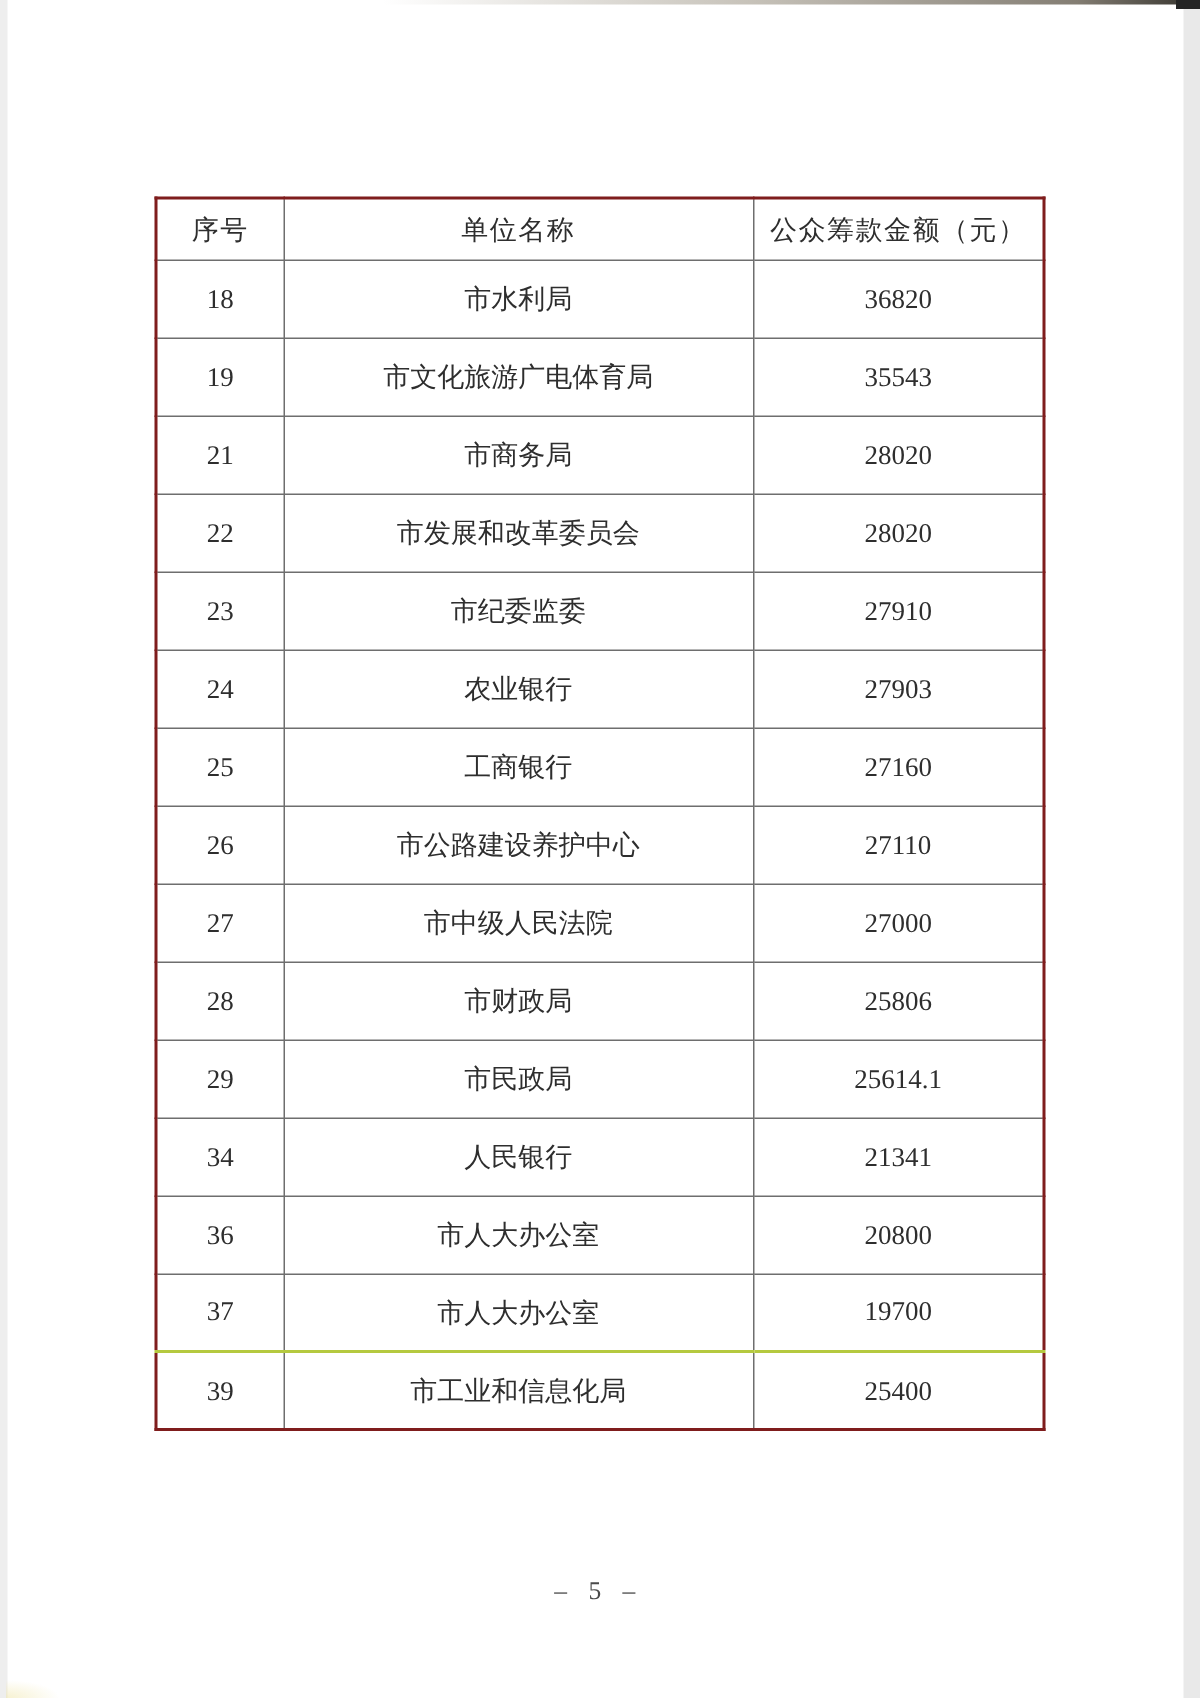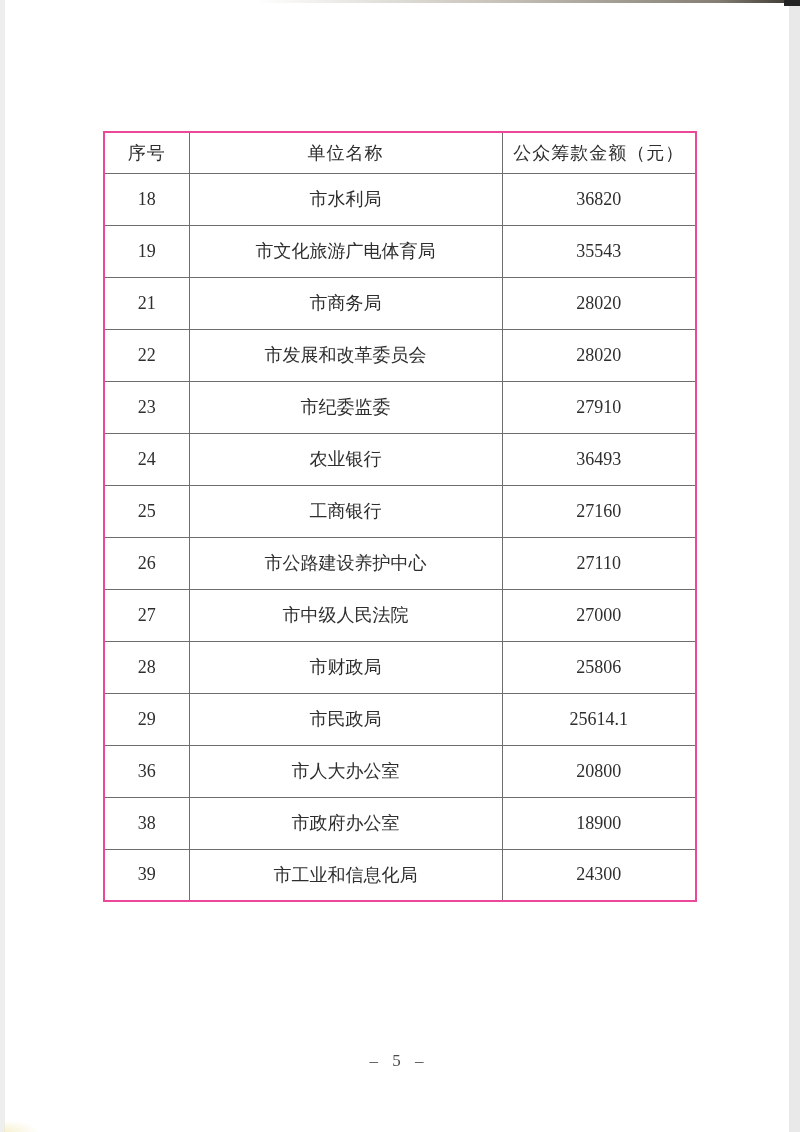--- a/index.html
+++ b/index.html
@@ -67,21 +67,21 @@
   .fund-table td {
     border: 1px solid #6e6e6e;
     text-align: center;
     vertical-align: middle;
     padding: 0;
     font-weight: normal;
     overflow: hidden;
     white-space: nowrap;
   }
   .fund-table {
-    border: 2px solid #ec4899;
+    border: 2px solid #7f1d1d;
   }
   .fund-table thead tr {
     height: 41px;
   }
   .fund-table tbody tr {
     height: 52px;
   }
   .fund-table td.green-bottom {
     border-bottom: 2px solid #b5c93f;
   }
@@ -145,21 +145,21 @@
         <td>28020</td>
       </tr>
       <tr>
         <td>23</td>
         <td>市纪委监委</td>
         <td>27910</td>
       </tr>
       <tr>
         <td>24</td>
         <td>农业银行</td>
-        <td>36493</td>
+        <td>27903</td>
       </tr>
       <tr>
         <td>25</td>
         <td>工商银行</td>
         <td>27160</td>
       </tr>
       <tr>
         <td>26</td>
         <td>市公路建设养护中心</td>
         <td>27110</td>
@@ -173,30 +173,35 @@
         <td>28</td>
         <td>市财政局</td>
         <td>25806</td>
       </tr>
       <tr>
         <td>29</td>
         <td>市民政局</td>
         <td>25614.1</td>
       </tr>
       <tr>
+        <td>34</td>
+        <td>人民银行</td>
+        <td>21341</td>
+      </tr>
+      <tr>
         <td>36</td>
         <td>市人大办公室</td>
         <td>20800</td>
       </tr>
       <tr>
-        <td>38</td>
-        <td>市政府办公室</td>
-        <td>18900</td>
+        <td class="green-bottom">37</td>
+        <td class="green-bottom">市人大办公室</td>
+        <td class="green-bottom">19700</td>
       </tr>
       <tr>
         <td>39</td>
         <td>市工业和信息化局</td>
-        <td>24300</td>
+        <td>25400</td>
       </tr>
     </tbody>
 </table>
 
 <div class="page-footer">– 5 –</div>
 
 </body></html>

